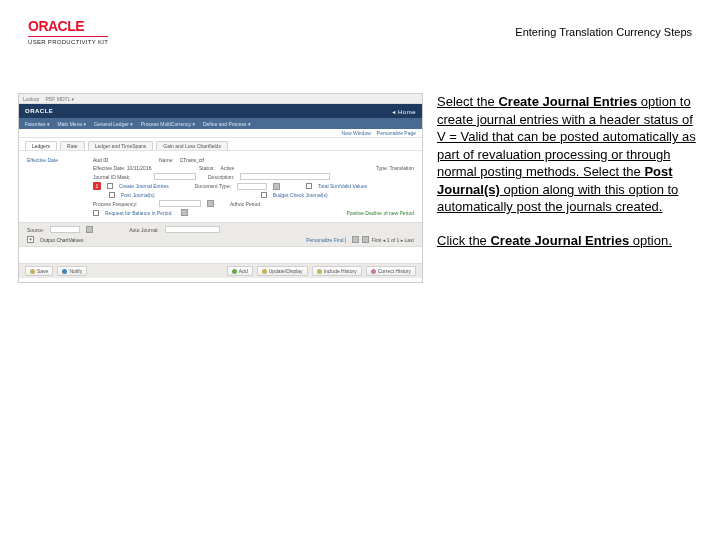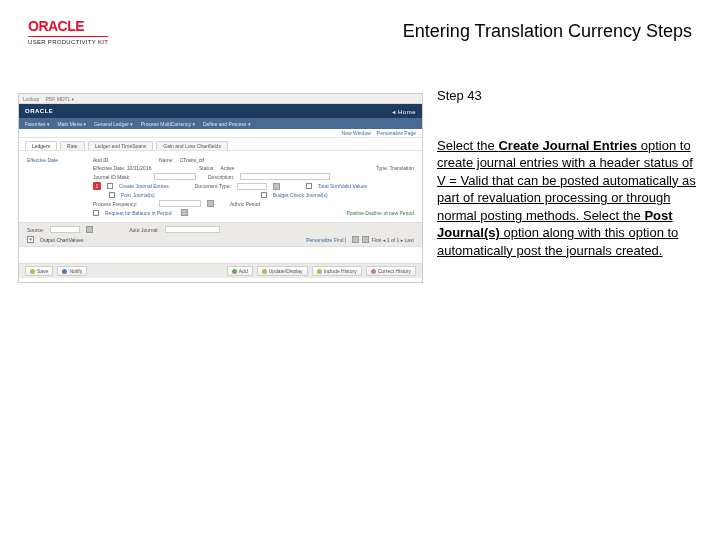--- a/index.html
+++ b/index.html
@@ -32,21 +32,21 @@
     letter-spacing: -0.5px;
   }
   .kit {
     font-size: 6px;
     letter-spacing: 0.3px;
     color: #222;
     border-top: 1px solid #e8102e;
     padding-top: 2px;
   }
   .page-title {
-    font-size: 18px;
+    font-size: 11px;
     color: #000;
   }
   .content {
     display: flex;
     padding: 0 18px;
     margin-top: 40px;
     gap: 14px;
   }
   .screenshot {
     width: 405px;
@@ -344,18 +344,20 @@
     </div>
     <div class="ss-crumb">
       <span>Ledger</span><span class="sep">|</span>
       <span>Rate</span><span class="sep">|</span>
       <span>Ledger and TimeSpans</span><span class="sep">|</span>
       <span>Gain and Loss Chartfields</span>
     </div>
   </div>
 
   <div class="right-col">
-    <div class="step-num">Step 43</div>
     <p class="body-text">
       <span>Select the </span><b>Create Journal Entries</b><span> option to create journal entries with a header status of V = Valid that can be posted automatically as part of revaluation processing or through normal posting methods. Select the </span><b>Post Journal(s)</b><span> option along with this option to automatically post the journals created.</span>
+    </p>
+    <p class="body-text">
+      <span>Click the </span><b>Create Journal Entries</b><span> option.</span>
     </p>
   </div>
 </div>
 
 </body></html>

